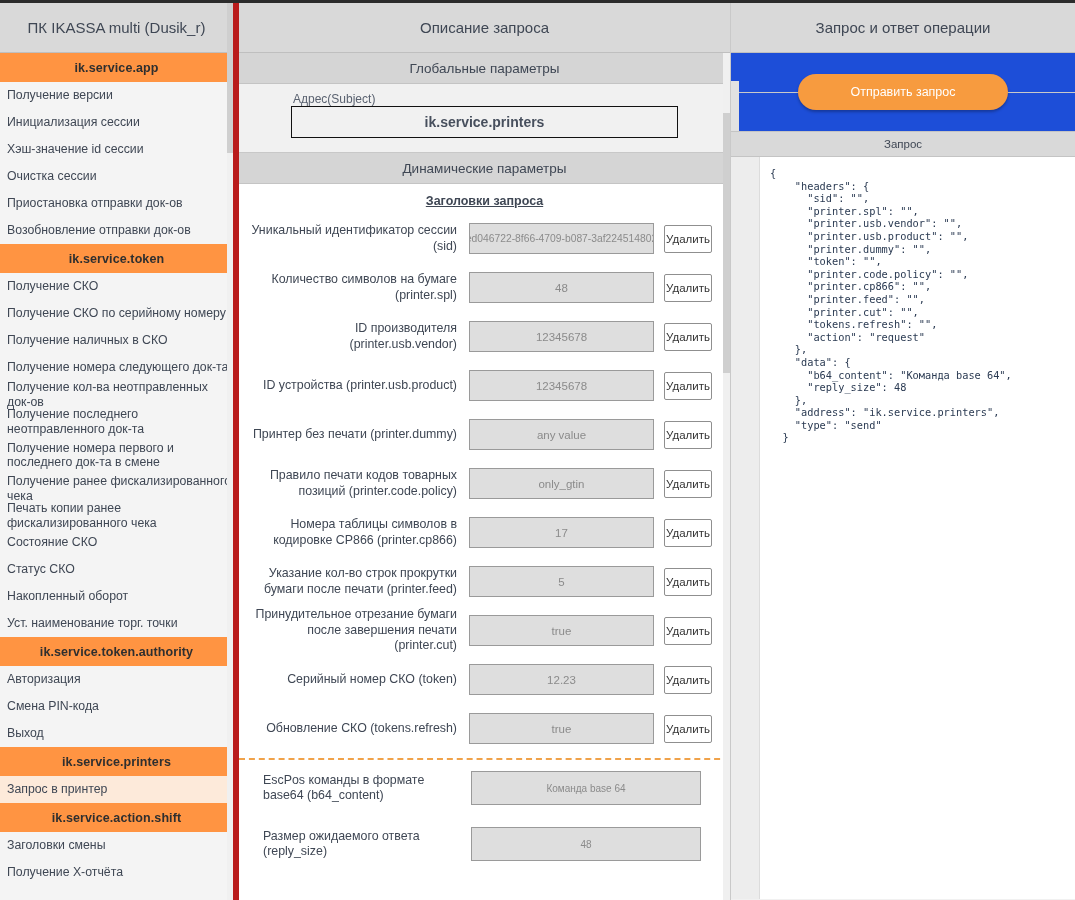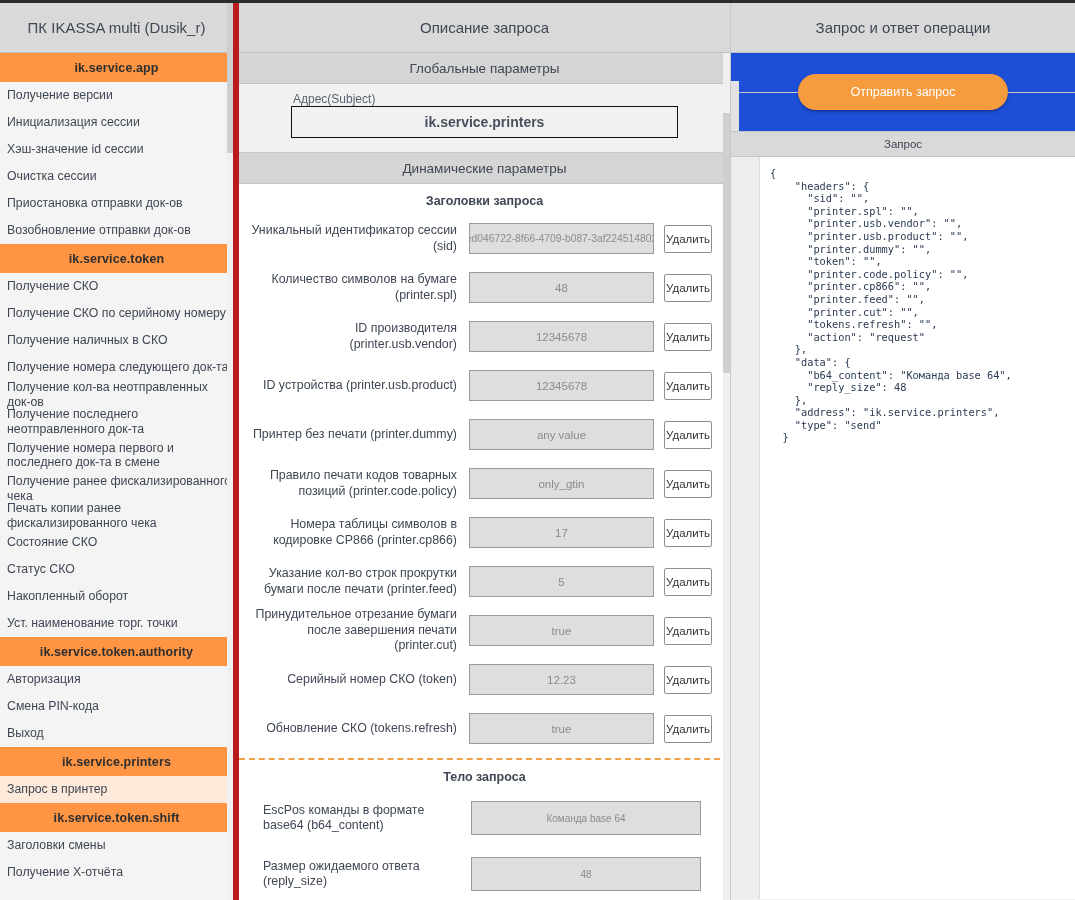--- a/index.html
+++ b/index.html
@@ -120,20 +120,21 @@
     font-size: 14px; font-weight: bold;
     color: #474f5d;
   }
   .section-label {
     text-align: center;
     font-size: 12.5px;
     font-weight: bold;
     color: #3f4754;
     padding: 10px 0 6px 0;
     background: #ffffff;
+    text-decoration: underline;
   }
   .form-area { background: #ffffff; }
   .row {
     display: flex;
     align-items: center;
     padding: 0 8px 0 10px;
     height: 49px;
   }
   .row .lbl {
     width: 220px;
@@ -291,21 +292,21 @@
         <div class="nav-item">Состояние СКО</div>
         <div class="nav-item">Статус СКО</div>
         <div class="nav-item">Накопленный оборот</div>
         <div class="nav-item">Уст. наименование торг. точки</div>
         <div class="group-header">ik.service.token.authority</div>
         <div class="nav-item">Авторизация</div>
         <div class="nav-item">Смена PIN-кода</div>
         <div class="nav-item">Выход</div>
         <div class="group-header">ik.service.printers</div>
         <div class="nav-item selected">Запрос в принтер</div>
-        <div class="group-header">ik.service.token.shift</div>
+        <div class="group-header">ik.service.action.shift</div>
         <div class="nav-item">Заголовки смены</div>
         <div class="nav-item">Получение X-отчёта</div>
       </div>
     <div class="sidebar-scroll-track">
       <div class="sidebar-scroll-thumb"></div>
     </div>
   </div>
 
   <div class="middle">
     <div class="panel-title">Описание запроса</div>
@@ -371,21 +372,20 @@
             <div class="fld">12.23</div>
             <div class="del-btn">Удалить</div>
           </div>
           <div class="row">
             <div class="lbl">Обновление СКО (tokens.refresh)</div>
             <div class="fld">true</div>
             <div class="del-btn">Удалить</div>
           </div>
         </div>
       <div class="dashed-sep"></div>
-      <div class="section-label">Тело запроса</div>
       <div id="body-rows">
           <div class="row body-row">
             <div class="lbl">EscPos команды в формате base64 (b64_content)</div>
             <div class="fld">Команда base 64</div>
           </div>
           <div class="row body-row">
             <div class="lbl">Размер ожидаемого ответа (reply_size)</div>
             <div class="fld">48</div>
           </div>
         </div>

